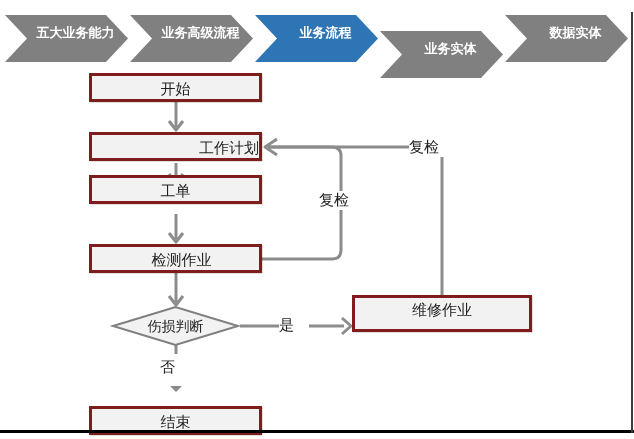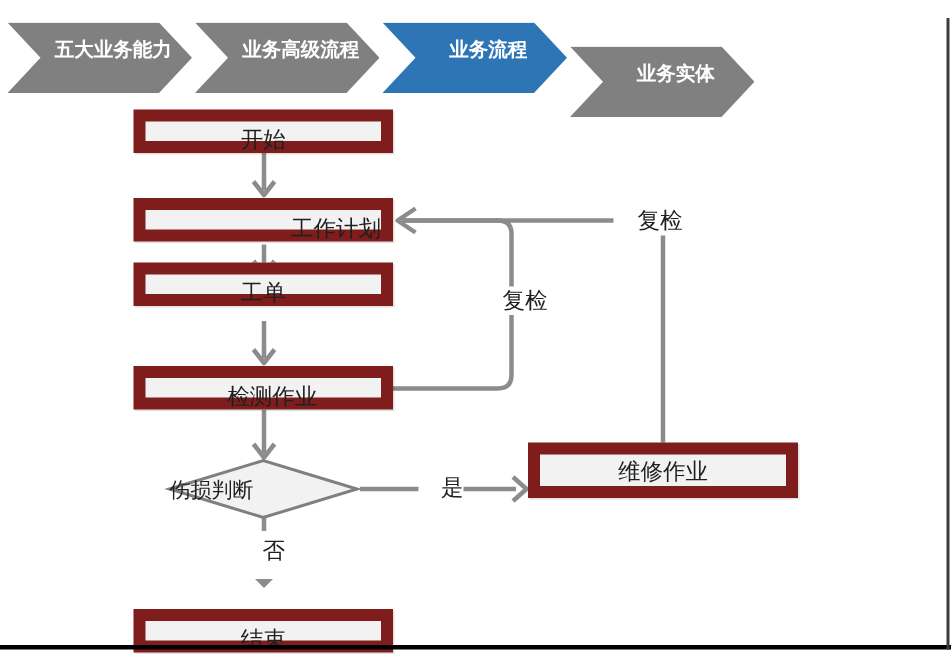--- a/index.html
+++ b/index.html
@@ -16,59 +16,60 @@
     font-size:13px; font-weight:bold; line-height:35px; text-align:center;
     padding-left:18px;
     clip-path: polygon(0 0, 101px 0, 123px 50%, 101px 100%, 0 100%, 22px 50%);
   }
   .chevron.active { background:#2E75B6; }
   .c1{left:5px;} .c2{left:130px;} .c3{left:255px;} .c4{left:380px;margin-top:16px;} .c5{left:505px;}
 
   
   .node {
     position:absolute; left:89px; width:173px; height:29px;
-    background:#F2F2F2; border:8px solid #7f1d1d;
+    background:#F2F2F2; border:3px solid #7f1d1d;
     color:#1f1f1f; font-size:15px; text-align:center; line-height:25px;
     box-shadow:1px 1px 0 rgba(0,0,0,0.12);
   }
   .n-start{top:73px;} .n-plan{top:132px;text-align:right;} .n-order{top:175px;}
   .n-inspect{top:244px;padding-left:12px;} .n-end{top:394px;margin-top:12px;}
   .n-repair{ left:352px; top:295px; width:180px; height:37px; line-height:23px; }
 
   .diamond-label {
     position:absolute; left:113px; top:307px; width:125px; height:38px;
-    color:#1f1f1f; font-size:14px; line-height:38px;
+    color:#1f1f1f; font-size:14px; text-align:center; line-height:38px;
   }
 
   
   svg.connectors { position:absolute; left:0; top:0; }
 
   
   .edge-label {
     position:absolute; background:#ffffff; color:#1f1f1f;
-    font-size:15px; text-align:right;
+    font-size:15px; text-align:left;
   }
   .lbl-recheck-inner{ left:319px; top:191px; width:46px; }
   .lbl-recheck-outer{ left:409px; top:138px; width:46px; }
   .lbl-yes{ left:279px; top:316px; width:30px; }
   .lbl-no{ left:160px; top:358px; width:30px; }
 
   
   .page-edge-bottom { position:absolute; left:0; top:430px; width:634px; height:3px; background:#000000; }
   .page-edge-right  { position:absolute; left:631px; top:12px; width:2px; height:421px; background:#3d3d3d; }
 </style>
 </head>
 <body>
 
 <div class="stage">
 
   <div class="chevron c1">五大业务能力</div>
   <div class="chevron c2">业务高级流程</div>
   <div class="chevron c3 active">业务流程</div>
   <div class="chevron c4">业务实体</div>
+  <div class="chevron c5">数据实体</div>
 
   <svg class="connectors" width="634" height="439" viewBox="0 0 634 439">
     <g stroke="#8C8C8C" stroke-width="3" fill="none" stroke-linejoin="round">
 
       <path d="M176 102 L176 127"></path>
       <path d="M169 121 L176 130 L183 121"></path>
 
       <path d="M176 163 L176 180"></path>
       <path d="M169 174 L176 183 L183 174"></path>
 

